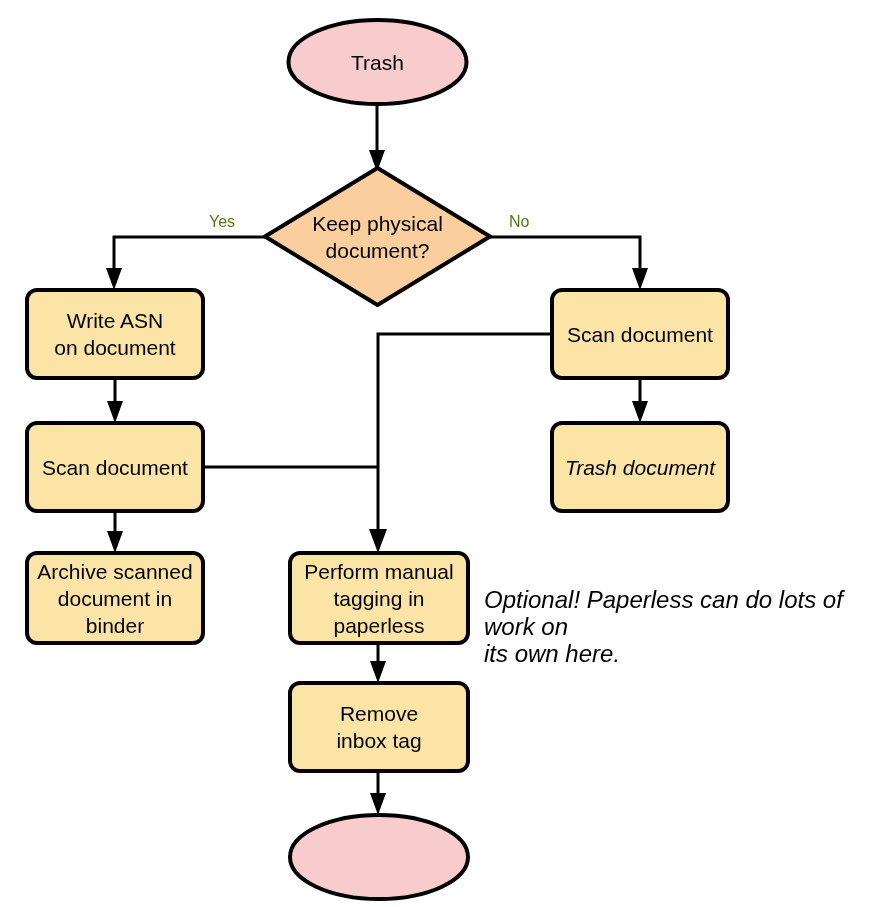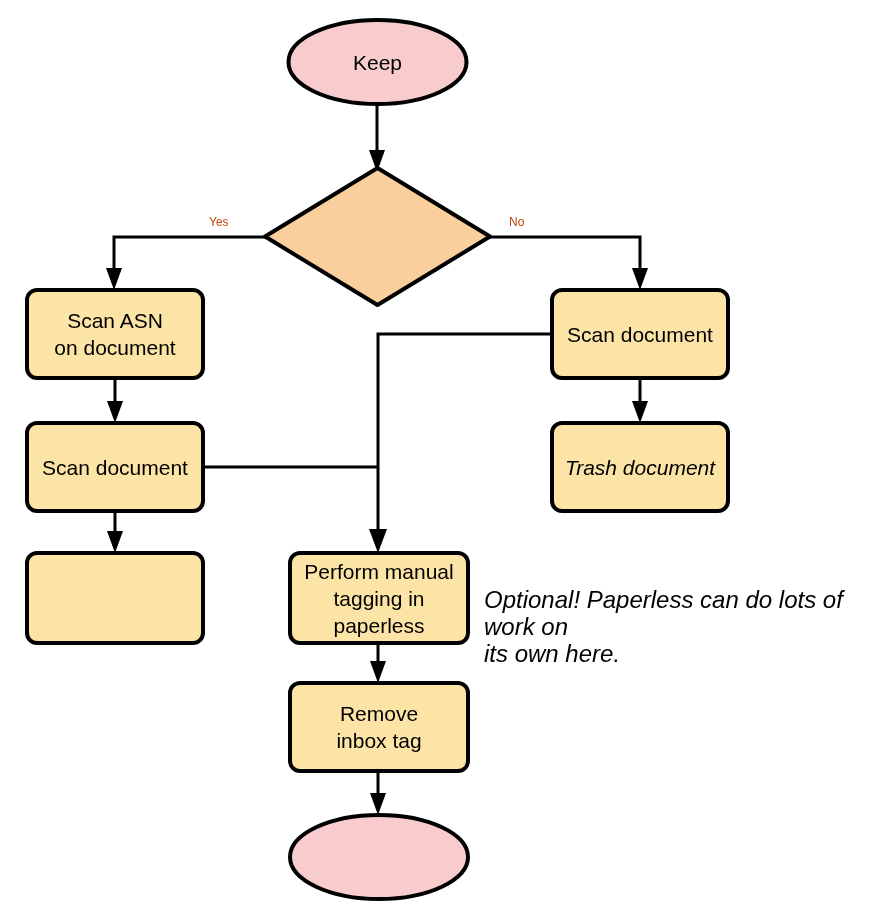--- a/index.html
+++ b/index.html
@@ -49,23 +49,23 @@
     text-align: center;
     color: #000000;
     font-family: "Liberation Sans", sans-serif;
     font-size: 21px;
     line-height: 27px;
     white-space: pre-line;
     pointer-events: none;
   }
   .edge-label {
     position: absolute;
-    color: #c2410c;
+    color: #4d7c0f;
     font-family: "Liberation Sans", sans-serif;
-    font-size: 12px;
+    font-size: 16px;
     line-height: 24px;
     white-space: nowrap;
     text-align: center;
   }
   .annotation-note {
     position: absolute;
     color: #000000;
     font-family: "Liberation Sans", sans-serif;
     font-style: italic;
     font-size: 24px;
@@ -144,28 +144,33 @@
     <rect class="node-shape" x="552" y="423" width="176" height="88" rx="10" ry="10" fill="#FCE4A6"></rect>
 
     <rect class="node-shape" x="290" y="553" width="178" height="90" rx="10" ry="10" fill="#FCE4A6"></rect>
 
     <rect class="node-shape" x="290" y="683" width="178" height="88" rx="10" ry="10" fill="#FCE4A6"></rect>
 
     <ellipse class="node-shape" cx="379" cy="857" rx="89" ry="42" fill="#F8CCCC"></ellipse>
 
   </svg>
 
-  <div class="node-label" style="left:288px; top:20px; width:179px; height:84px;">Keep</div>
+  <div class="node-label" style="left:288px; top:20px; width:179px; height:84px;">Trash</div>
 
+  <div class="node-label" style="left:265px; top:168px; width:225px; height:137px;">Keep physical
+document?</div>
 
-  <div class="node-label" style="left:27px; top:290px; width:176px; height:88px;">Scan ASN
+  <div class="node-label" style="left:27px; top:290px; width:176px; height:88px;">Write ASN
 on document</div>
 
   <div class="node-label" style="left:27px; top:423px; width:176px; height:88px;">Scan document</div>
 
+  <div class="node-label" style="left:27px; top:553px; width:176px; height:90px;">Archive scanned
+document in
+binder</div>
 
   <div class="node-label" style="left:552px; top:290px; width:176px; height:88px;">Scan document</div>
 
   <div class="node-label" style="left:552px; top:423px; width:176px; height:88px;font-style:italic;">Trash document</div>
 
   <div class="node-label" style="left:290px; top:553px; width:178px; height:90px;text-align:center;">Perform manual
 tagging in
 paperless</div>
 
   <div class="node-label" style="left:290px; top:683px; width:178px; height:88px;">Remove

